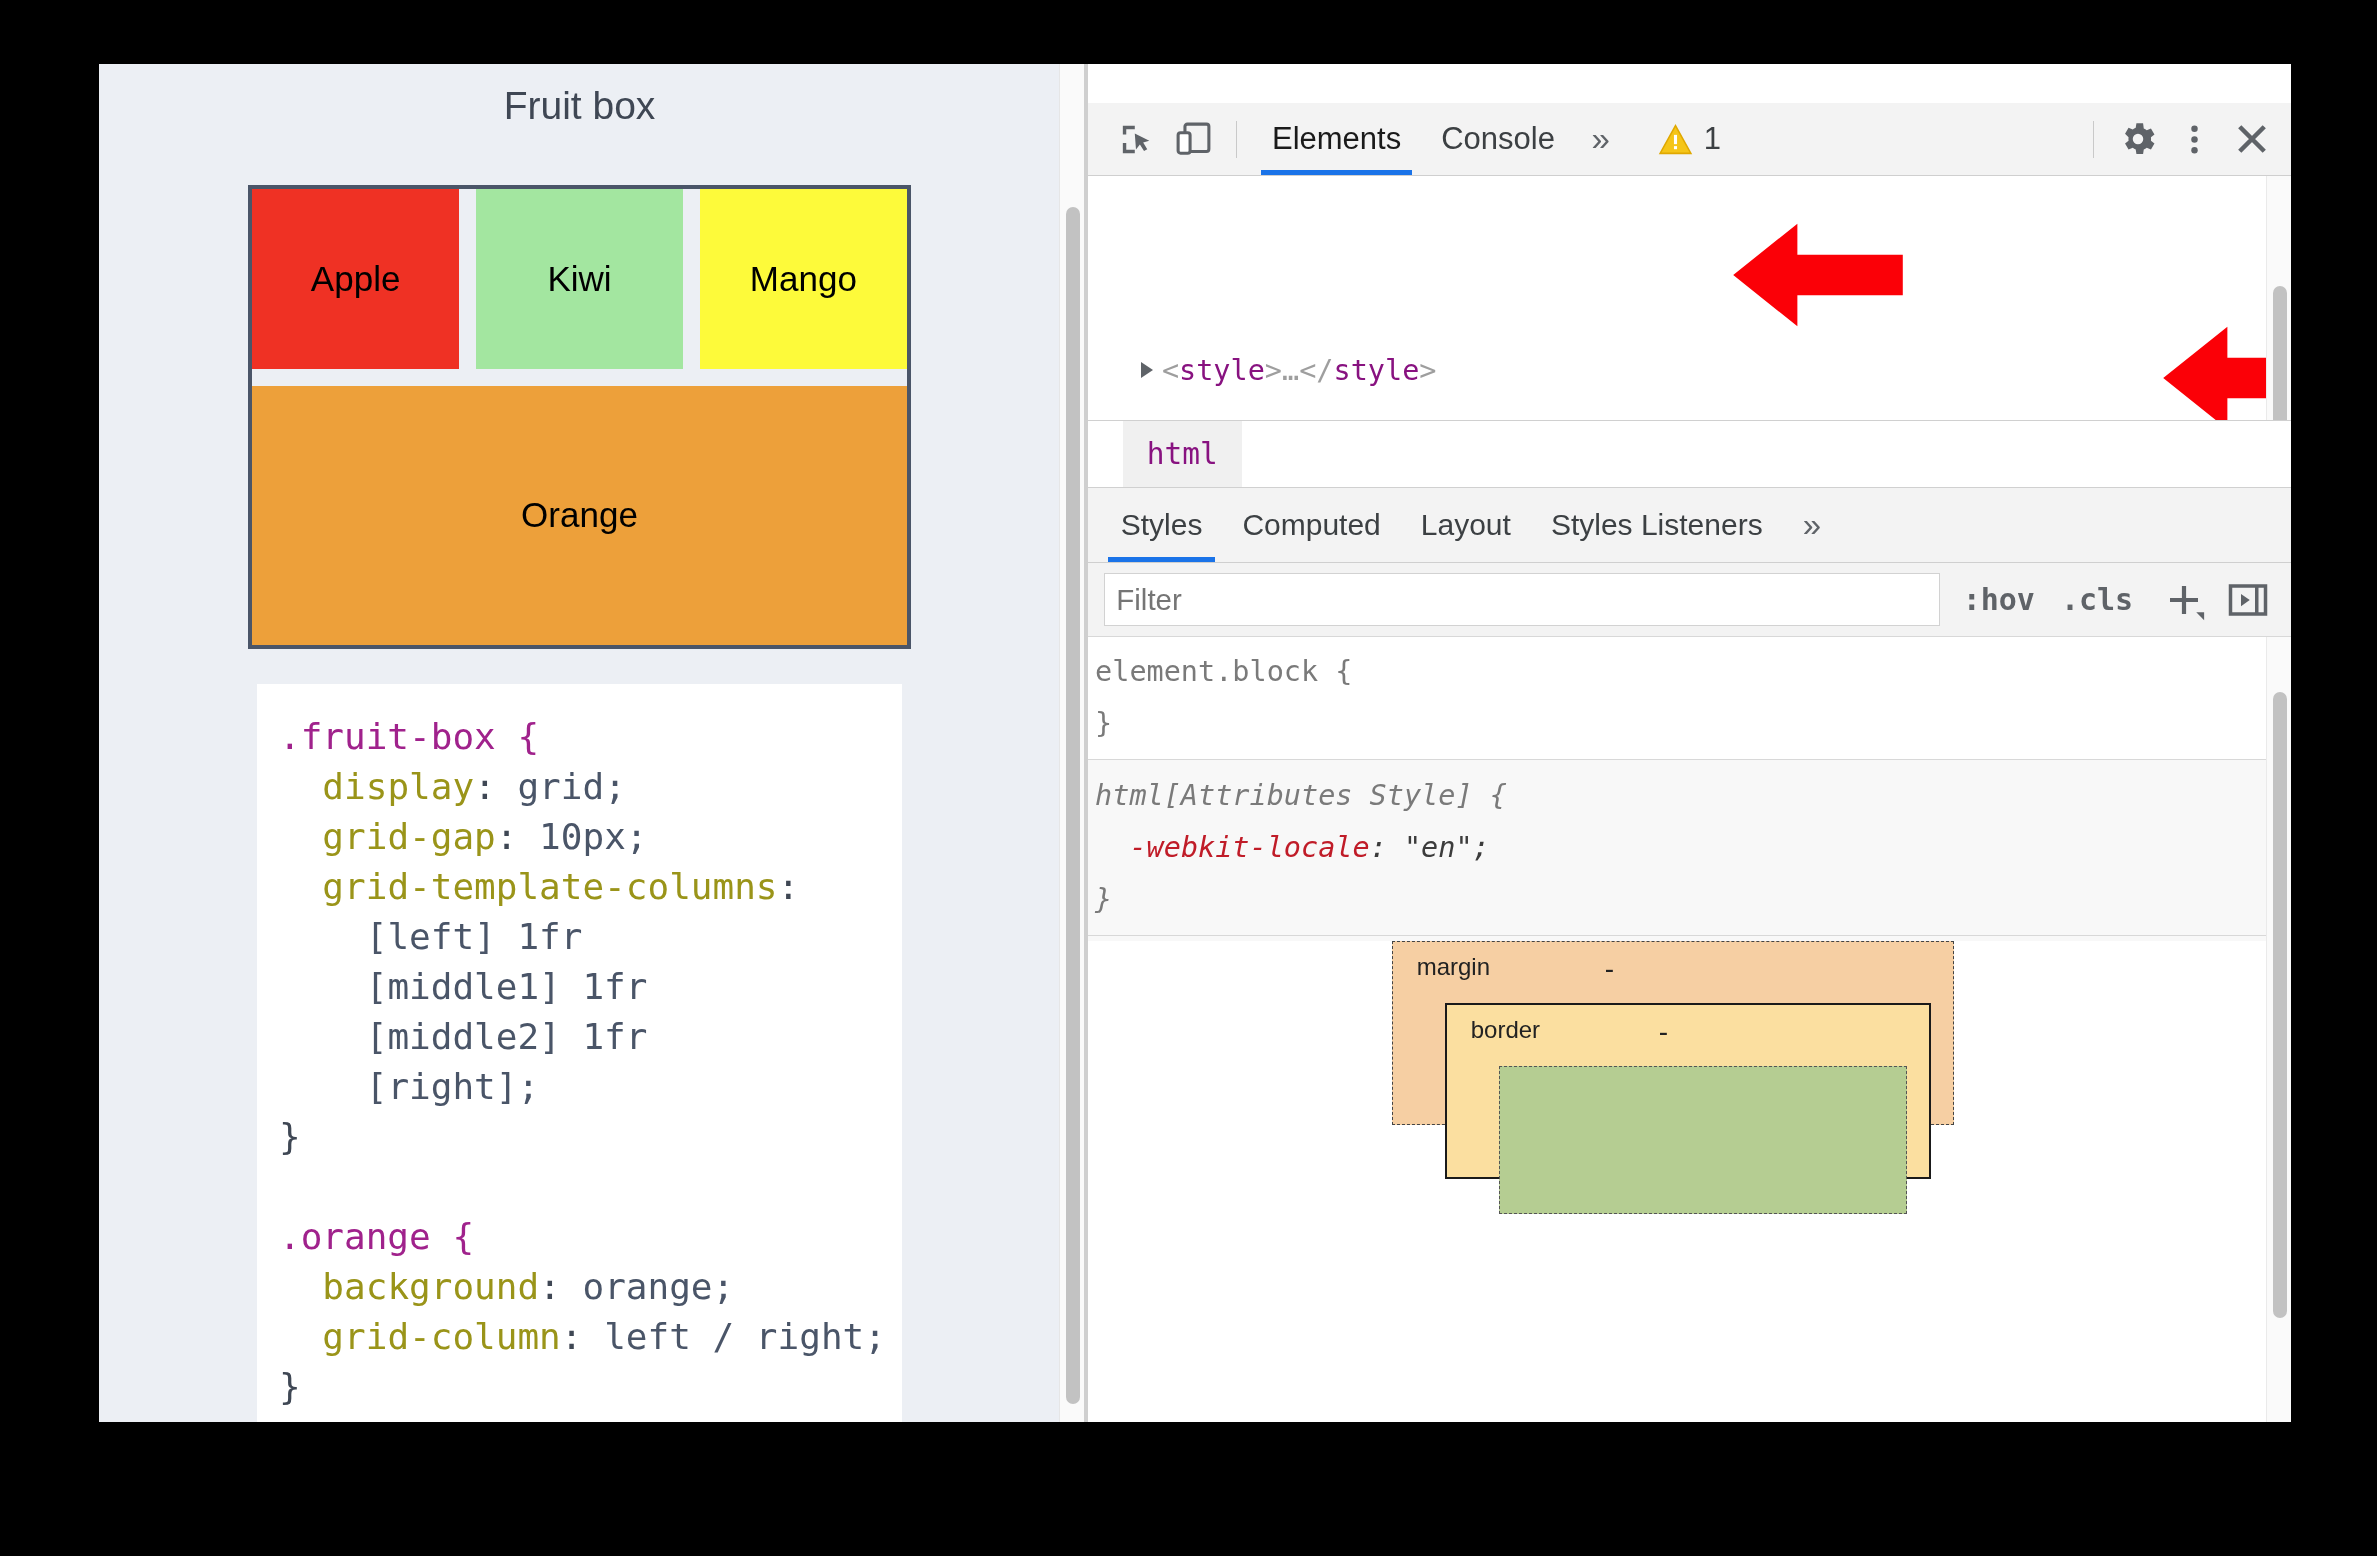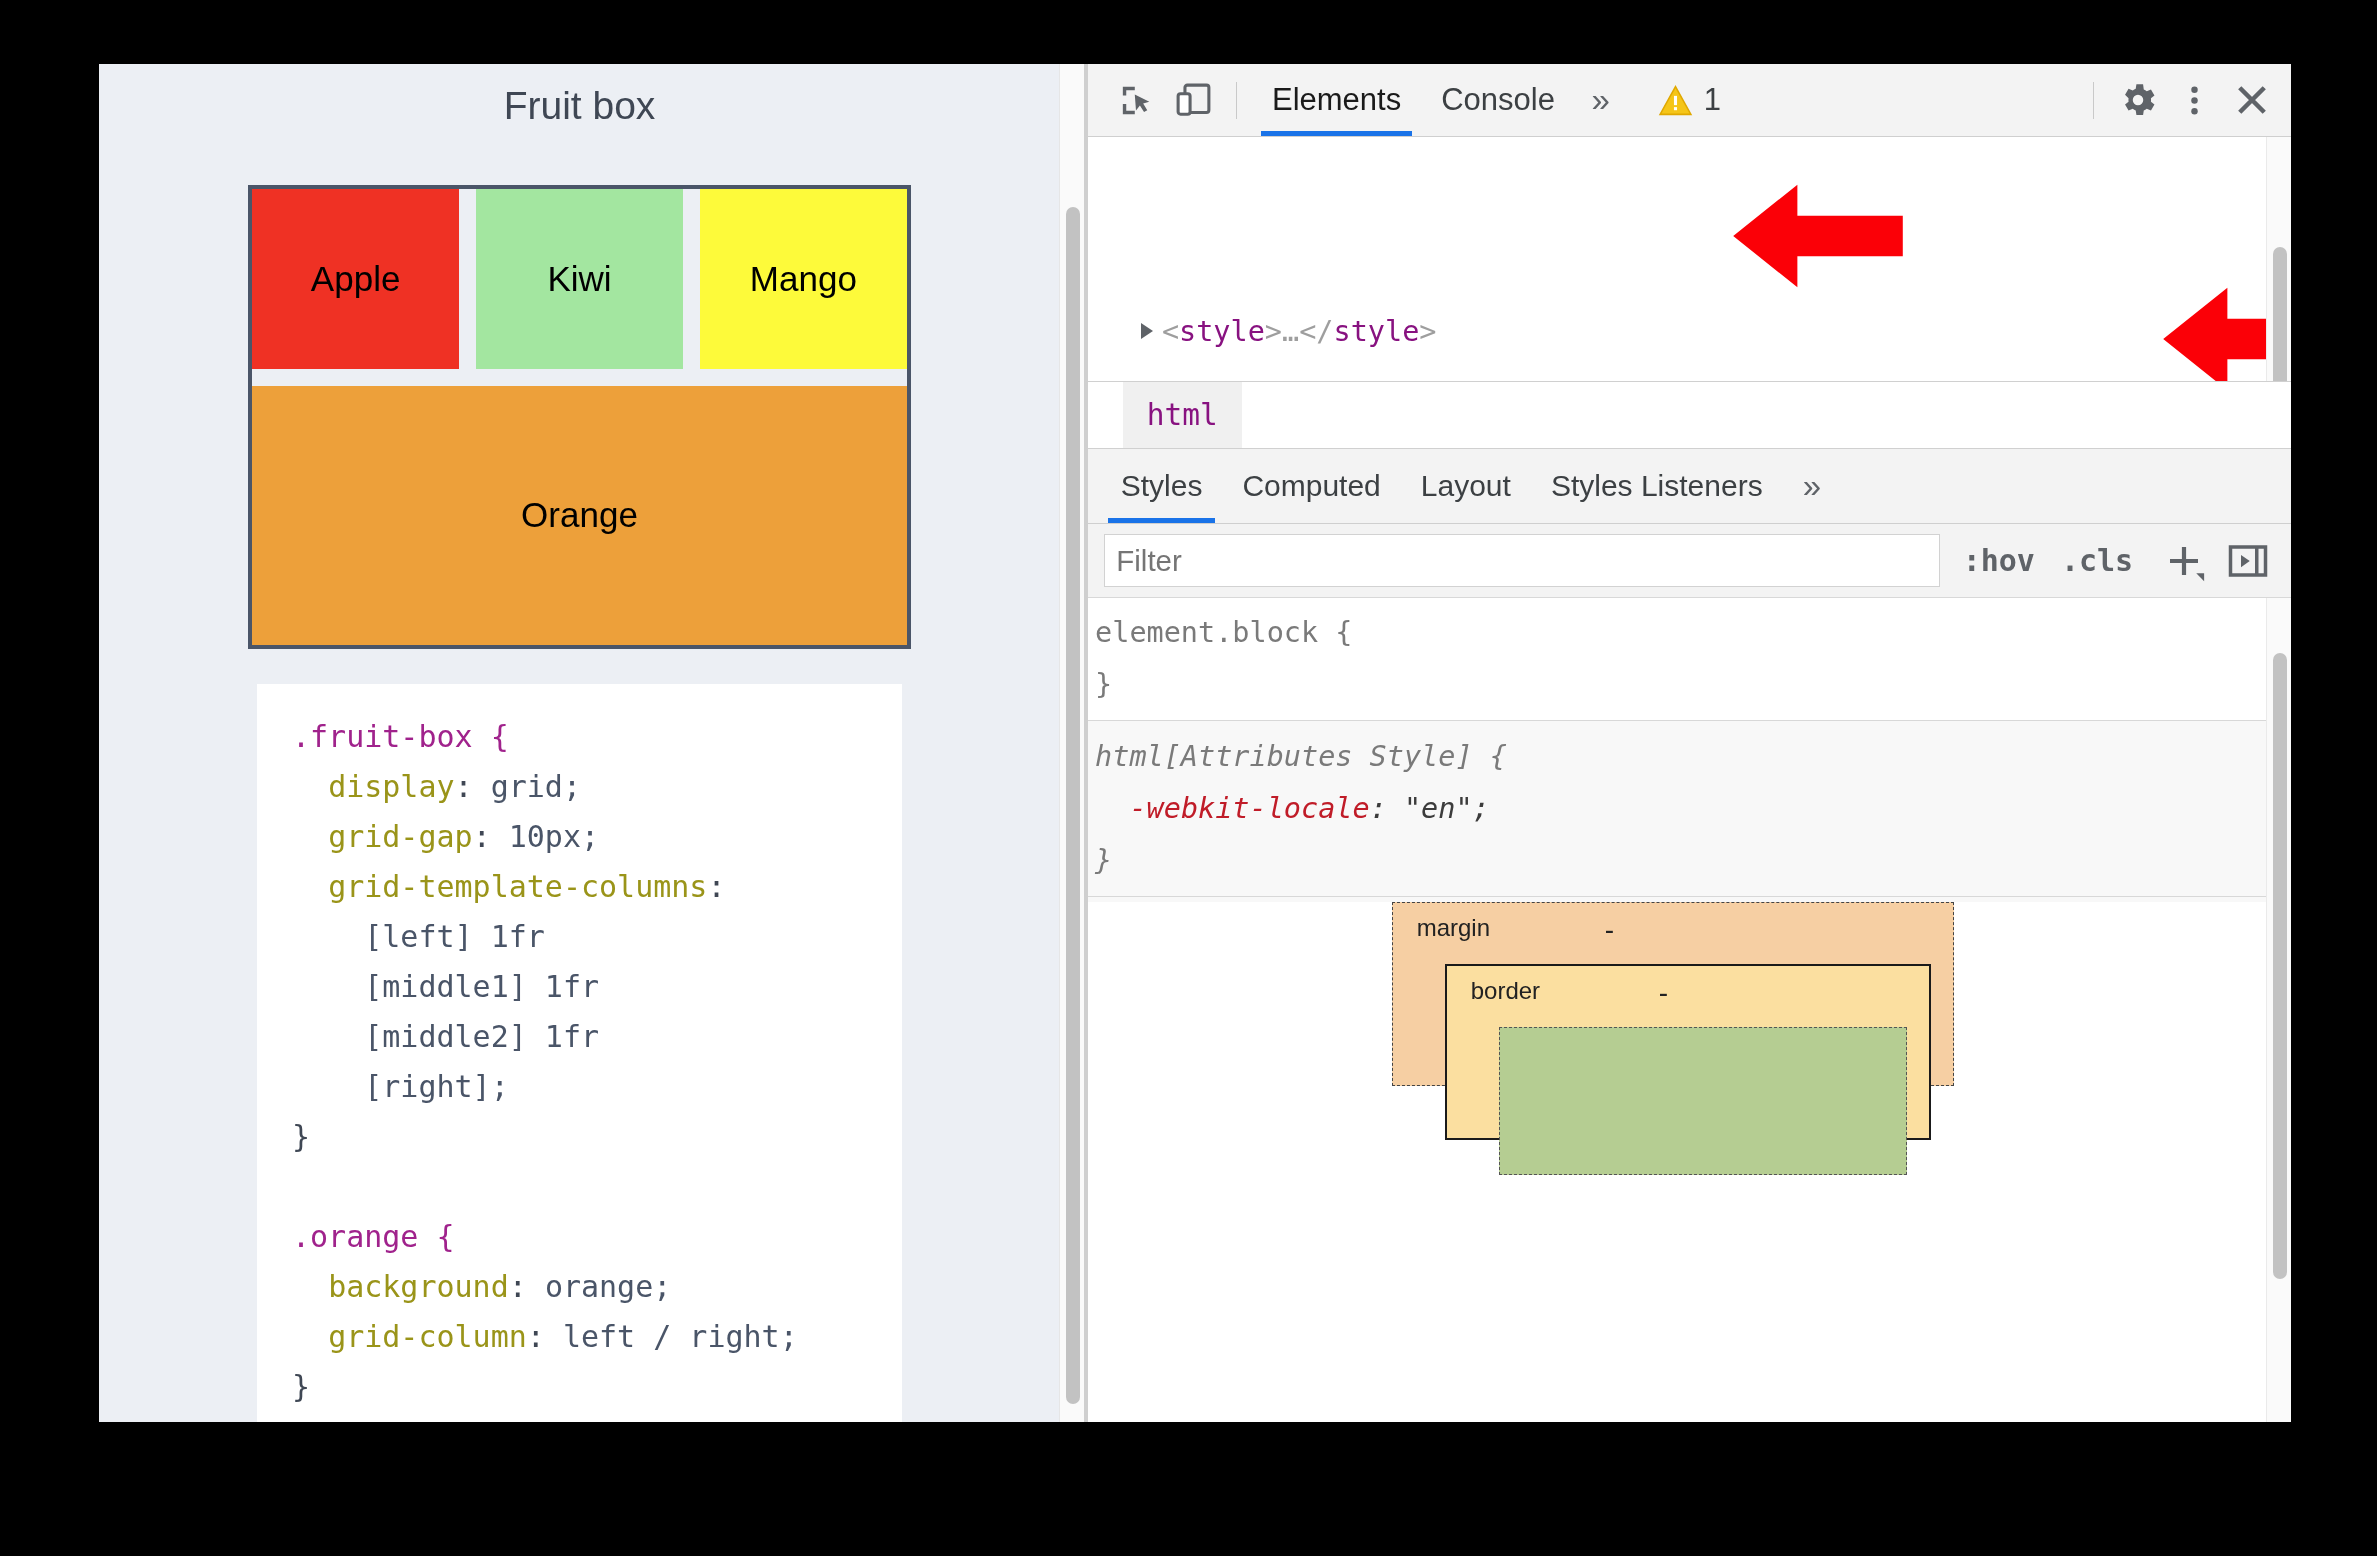--- a/index.html
+++ b/index.html
@@ -90,23 +90,23 @@
     color: #000;
     font-family: "Liberation Sans", sans-serif;
   }
   .fruit.wide { grid-column: 1 / 4; height: 259px; }
 
   .code-card {
     margin: 35px auto 0 auto;
     width: 645px;
     background: #ffffff;
     box-sizing: border-box;
-    padding: 28px 35px 31px 35px;
+    padding: 28px 35px 31px 22px;
     font-family: "DejaVu Sans Mono", monospace;
-    font-size: 30px;
+    font-size: 36px;
     line-height: 50px;
     color: #3f4754;
     white-space: pre;
   }
   .sel  { color: #a0228c; }
   .prop { color: #9a9419; }
   .val  { color: #4a5568; }
   .pun  { color: #3f4754; }
 
   
@@ -130,20 +130,21 @@
   
   #dt-toolbar {
     flex: 0 0 72px;
     background: #f3f3f3;
     border-bottom: 0.9px solid #cfcfcf;
     display: flex;
     align-items: center;
     padding: 0 11px 0 20px;
     position: relative;
     box-sizing: border-box;
+    margin-top: 39px;
   }
   .tb-icon-btn {
     width: 57px; height: 57px;
     display: flex; align-items: center; justify-content: center;
     border-radius: 3.7px;
   }
   .tb-sep {
     width: 0.9px; height: 37px; background: #c9c9c9; margin: 0 14.7px;
   }
   .dt-tab {

